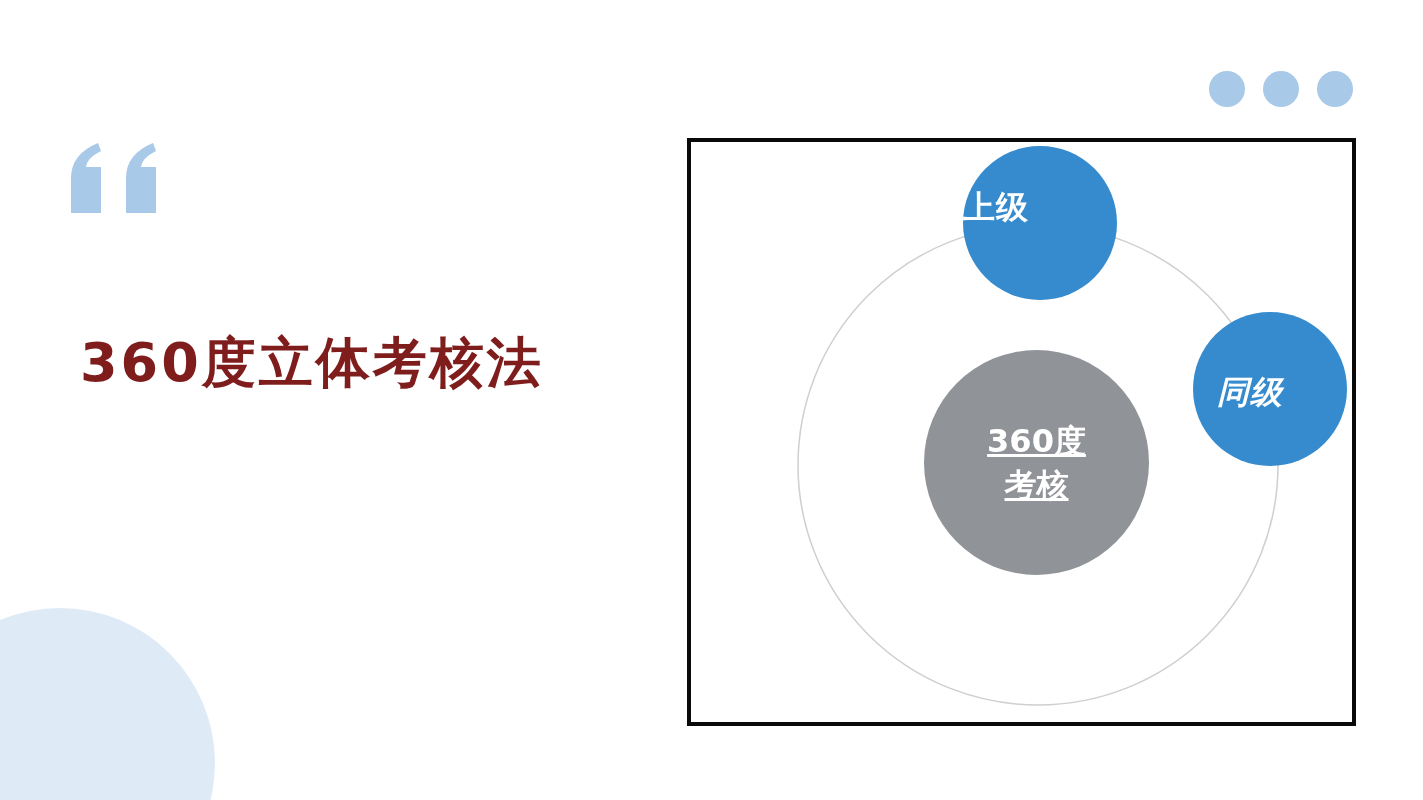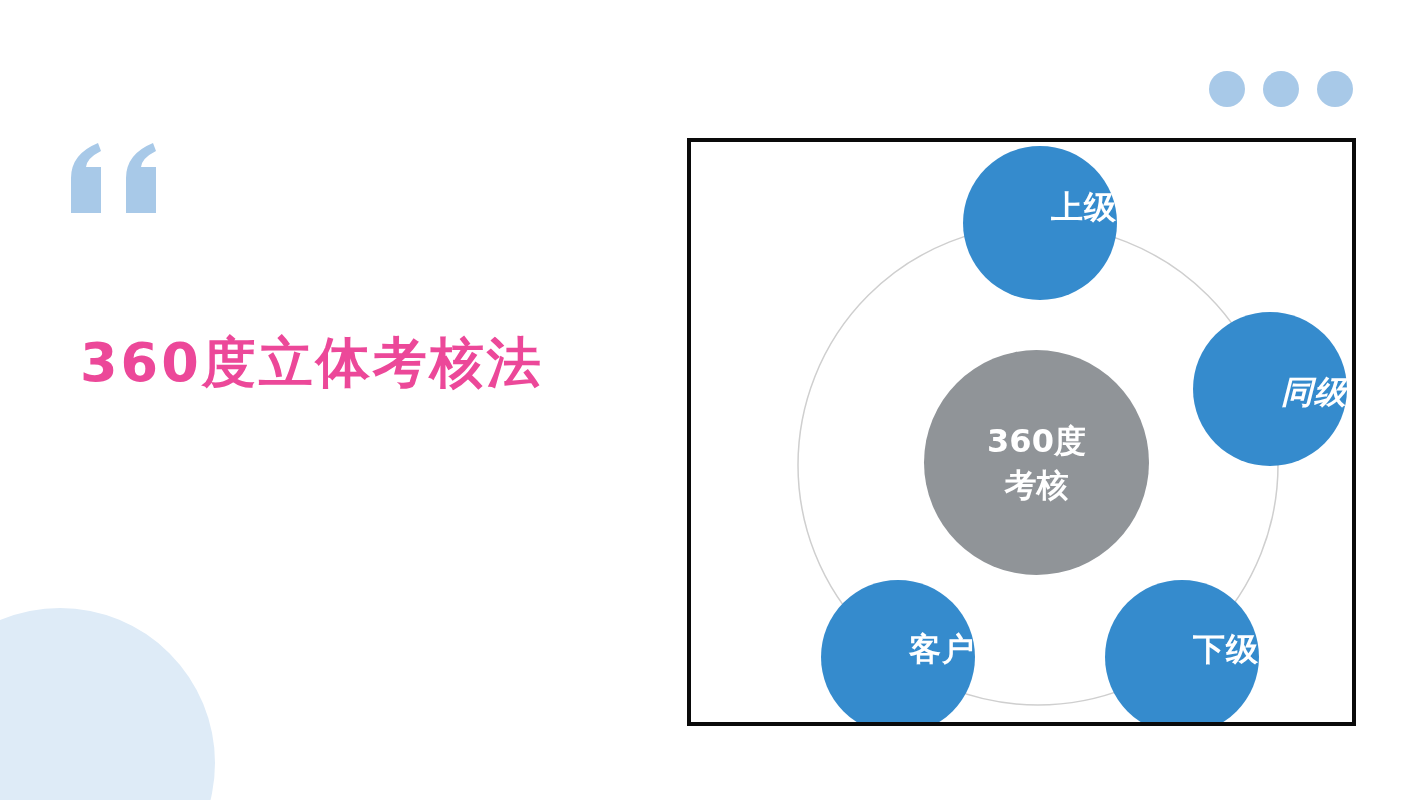--- a/index.html
+++ b/index.html
@@ -50,21 +50,21 @@
       border-radius: 50%;
       background: #deebf7;
     }
     
     .title {
       position: absolute;
       left: 80px;
       top: 330px;
       font-size: 54px;
       font-weight: bold;
-      color: #ec4899;
+      color: #7f1d1d;
       letter-spacing: 3px;
       white-space: nowrap;
       line-height: 66px;
     }
     
     .frame {
       position: absolute;
       left: 687px;
       top: 138px;
       width: 661px;
@@ -77,21 +77,21 @@
       position: absolute;
       left: 0;
       top: 0;
     }
     .node {
       position: absolute;
       border-radius: 50%;
       background: #358bcd;
       display: flex;
       align-items: center;
-      justify-content: flex-end;
+      justify-content: flex-start;
       color: #ffffff;
       font-weight: bold;
       font-size: 32px;
       letter-spacing: 1px;
     }
     .node span { display: block; text-align: center; }
     .center-node {
       position: absolute;
       border-radius: 50%;
       background: #909498;
@@ -128,36 +128,30 @@
   <div class="title">360度立体考核法</div>
 
   <div class="corner-circle"></div>
 
   <div class="frame">
 
     <svg width="661" height="580" viewBox="0 0 661 580">
       <circle cx="347" cy="323" r="240" fill="none" stroke="#cfcfcf" stroke-width="1.5"></circle>
     </svg>
 
-    <div class="center-node" style="left:233px; top:208px; width:225px; height:225px;">
+    <div class="center-node" style="left:233px; top:208px; width:225px; height:225px;text-decoration:underline;">
       <span>360度</span>
       <span>考核</span>
     </div>
 
     <div class="node" style="left:272px; top:4px; width:154px; height:154px; align-items:flex-start; padding-top:0;">
       <span style="margin-top:40px;">上级</span>
     </div>
 
     <div class="node" style="left:502px; top:170px; width:154px; height:154px;">
       <span style="margin-left:24px; margin-top:8px;font-style:italic;">同级</span>
     </div>
 
-    <div class="node" style="left:414px; top:438px; width:154px; height:154px;">
-      <span style="margin-left:18px; margin-top:-14px;">下级</span>
-    </div>
 
-    <div class="node" style="left:130px; top:438px; width:154px; height:154px;">
-      <span style="margin-left:-4px; margin-top:-14px;">客户</span>
-    </div>
 
   </div>
 
 </div>
 
 </body></html>

